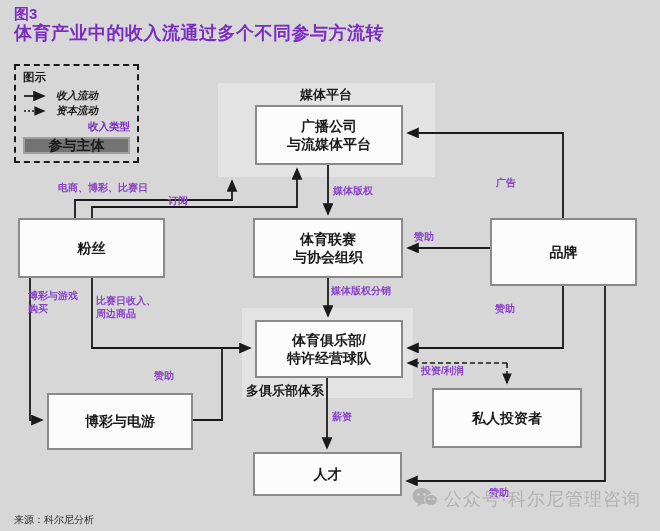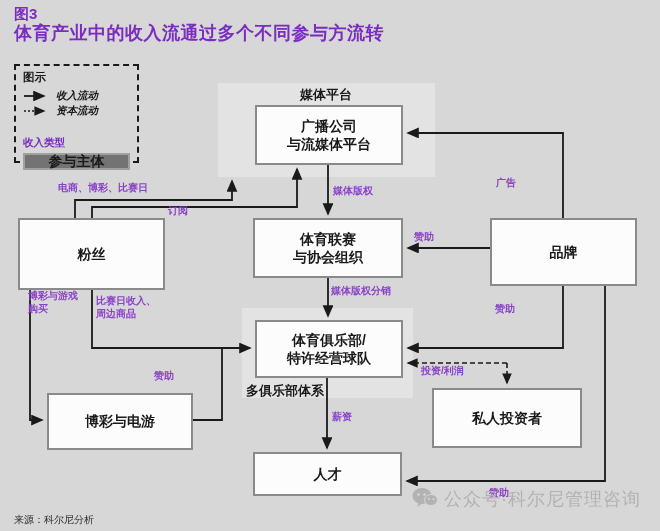--- a/index.html
+++ b/index.html
@@ -14,21 +14,21 @@
     overflow:hidden;color:#1A1A1A;
   }
   .fig-num{position:absolute;left:14px;top:5px;font-size:15px;font-weight:700;color:var(--accent);}
   .fig-title{position:absolute;left:14px;top:21px;font-size:18px;font-weight:700;color:var(--accent);letter-spacing:.5px;}
 
   
   .legend{position:absolute;left:14px;top:64px;width:125px;height:99px;border:2px dashed #1A1A1A;padding:4px 7px;}
   .legend-title{font-size:11.5px;font-weight:700;margin-bottom:3px;}
   .legend-row{display:flex;align-items:center;gap:5px;height:15px;font-style:italic;}
   .legend-row span{font-size:10.5px;font-weight:700;}
-  .legend-type{font-size:10.5px;font-weight:700;color:var(--accent);margin:18px 0 3px 0;}
+  .legend-type{font-size:10.5px;font-weight:700;color:var(--accent);margin:2px 0 3px 0;text-align:right;}
   .legend-part{width:107px;height:17px;background:#737373;border:2px solid #A0A0A0;
     display:flex;align-items:center;justify-content:center;font-size:14px;font-weight:700;}
 
   
   .group{position:absolute;background:var(--container);}
   .group-label{position:absolute;font-size:13px;font-weight:700;color:#1A1A1A;}
 
   
   .node{position:absolute;background:#FCFCFC;border:2px solid var(--node-border);
     display:flex;align-items:center;justify-content:center;text-align:center;
@@ -103,30 +103,30 @@
     <polyline class="flow" points="193,420 222,420 222,349"></polyline>
     <polyline class="flow" points="327,378 327,448" marker-end="url(#ah)"></polyline>
     <polyline class="flow dashed" points="507,363 408,363" marker-end="url(#ah)"></polyline>
     <polyline class="flow dashed" points="507,363 507,383" marker-end="url(#ah)"></polyline>
   </svg>
 
   <div class="node" style="left:255px;top:105px;width:148px;height:60px;">广播公司
 与流媒体平台</div>
   <div class="node" style="left:253px;top:218px;width:150px;height:60px;">体育联赛
 与协会组织</div>
-  <div class="node" style="left:18px;top:218px;width:147px;height:72px;">粉丝</div>
+  <div class="node" style="left:18px;top:218px;width:147px;height:60px;">粉丝</div>
   <div class="node" style="left:490px;top:218px;width:147px;height:68px;">品牌</div>
   <div class="node" style="left:255px;top:320px;width:148px;height:58px;">体育俱乐部/
 特许经营球队</div>
   <div class="node" style="left:47px;top:393px;width:146px;height:57px;">博彩与电游</div>
   <div class="node" style="left:432px;top:388px;width:150px;height:60px;">私人投资者</div>
   <div class="node" style="left:253px;top:452px;width:149px;height:44px;">人才</div>
 
   <div class="flow-label" style="left:58px;top:182px;">电商、博彩、比赛日</div>
-  <div class="flow-label" style="left:168px;top:205px;">订阅</div>
+  <div class="flow-label" style="left:168px;top:195px;">订阅</div>
   <div class="flow-label" style="left:333px;top:185px;">媒体版权</div>
   <div class="flow-label" style="left:331px;top:285px;text-align:center;">媒体版权分销</div>
   <div class="flow-label" style="left:496px;top:177px;">广告</div>
   <div class="flow-label" style="left:414px;top:231px;">赞助</div>
   <div class="flow-label" style="left:495px;top:303px;">赞助</div>
   <div class="flow-label" style="left:489px;top:487px;">赞助</div>
   <div class="flow-label" style="left:154px;top:370px;">赞助</div>
   <div class="flow-label" style="left:28px;top:290px;">博彩与游戏
 购买</div>
   <div class="flow-label" style="left:96px;top:295px;">比赛日收入、

